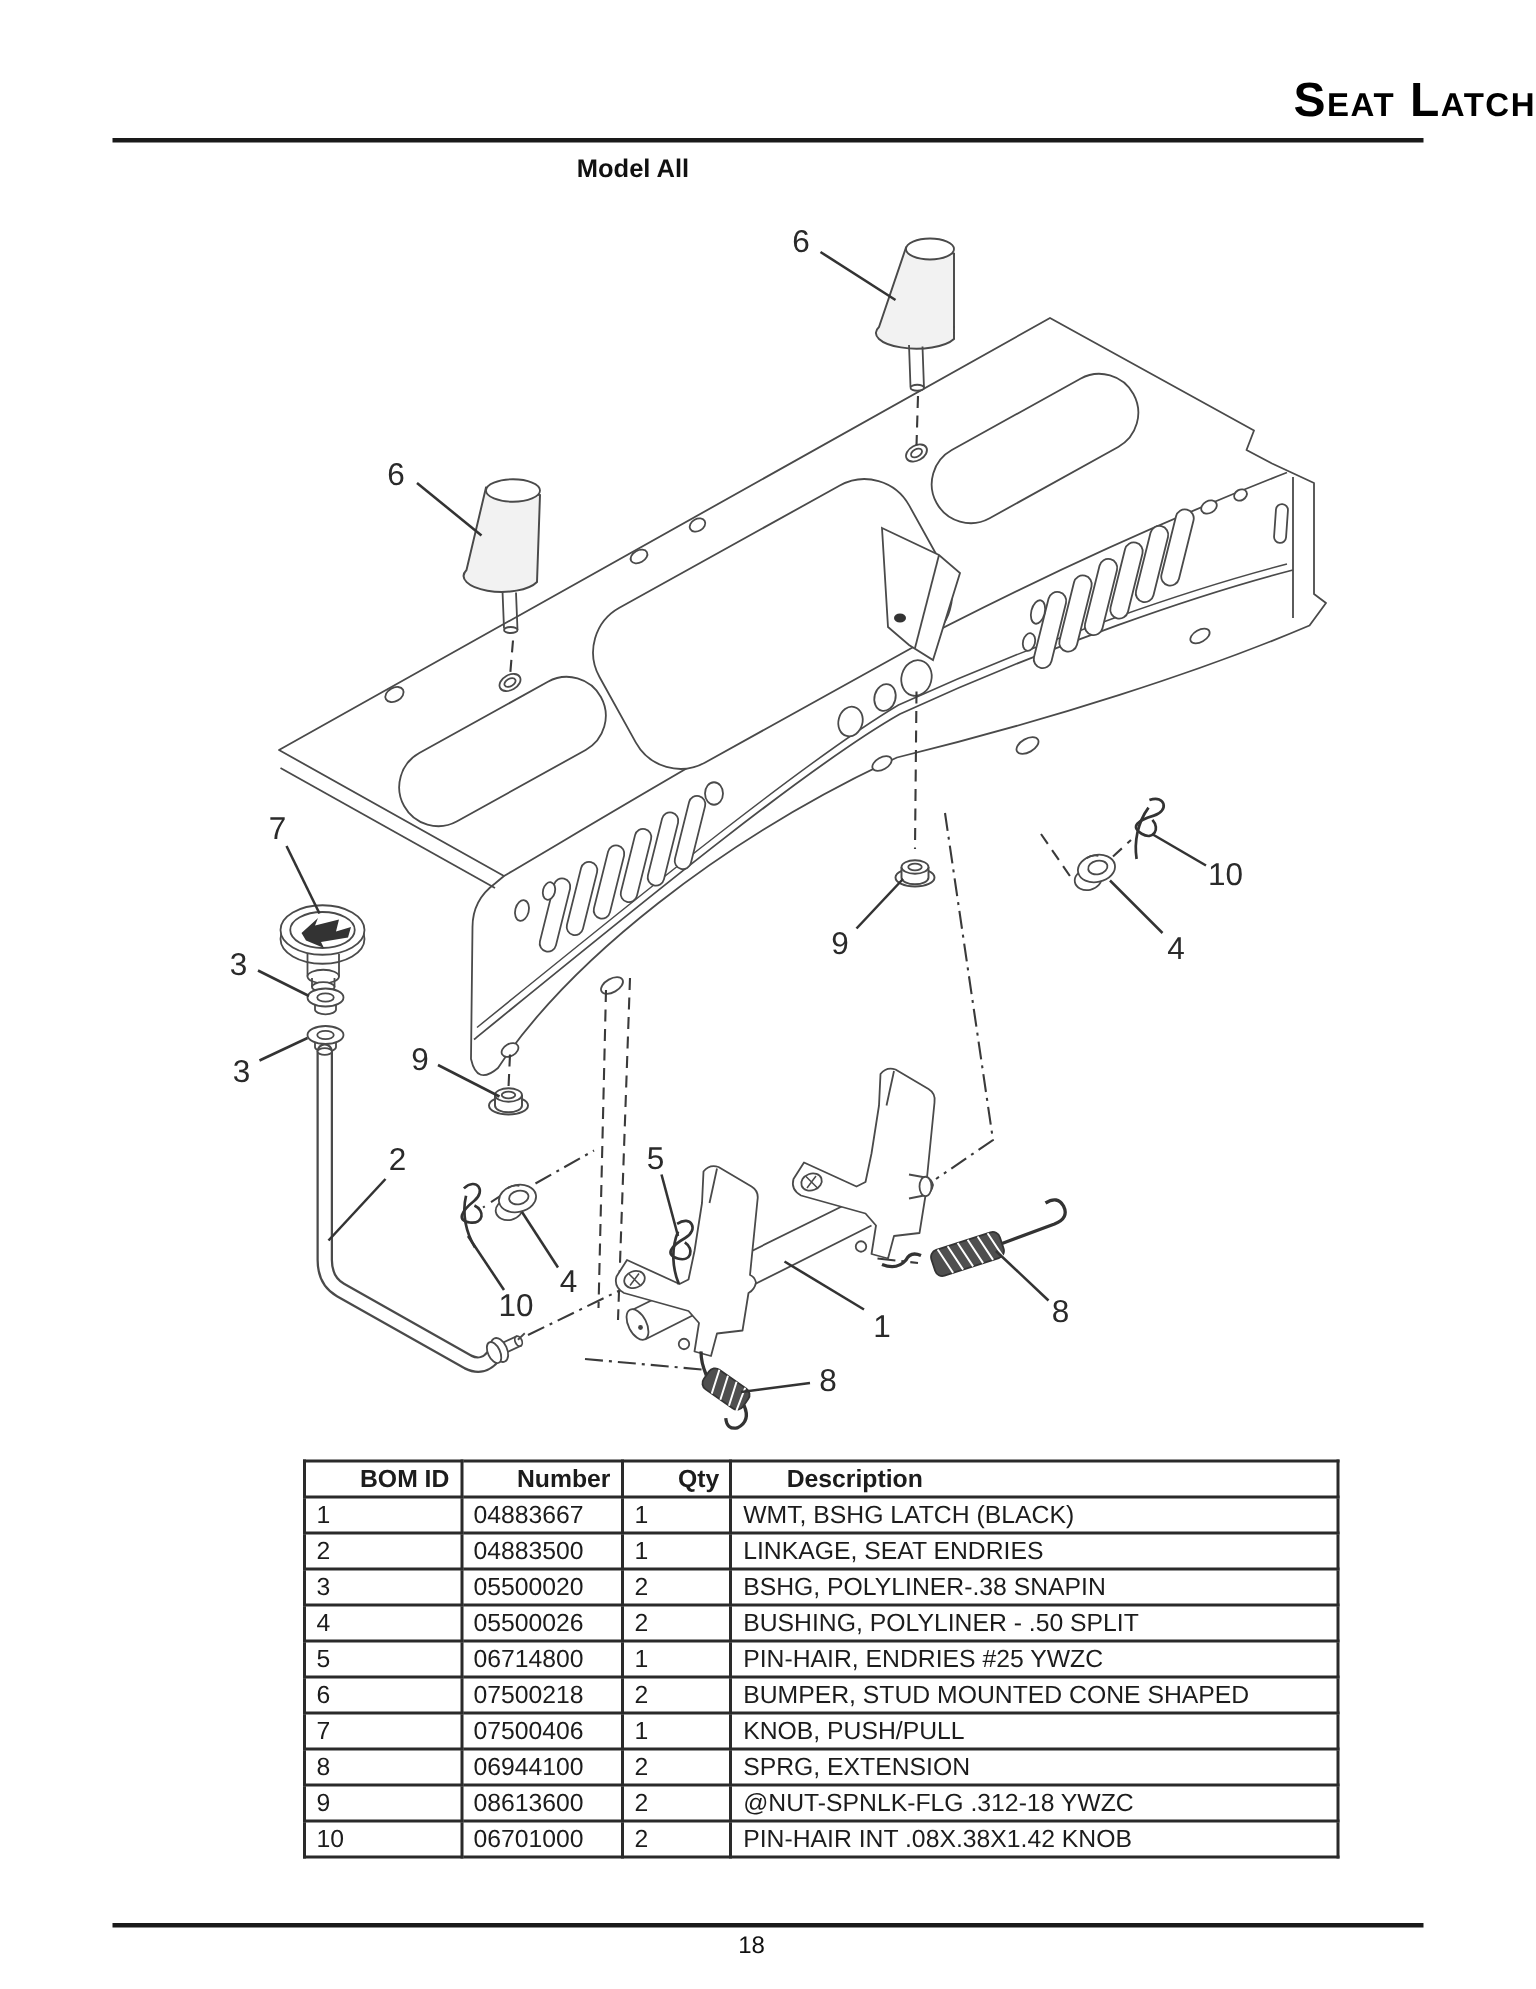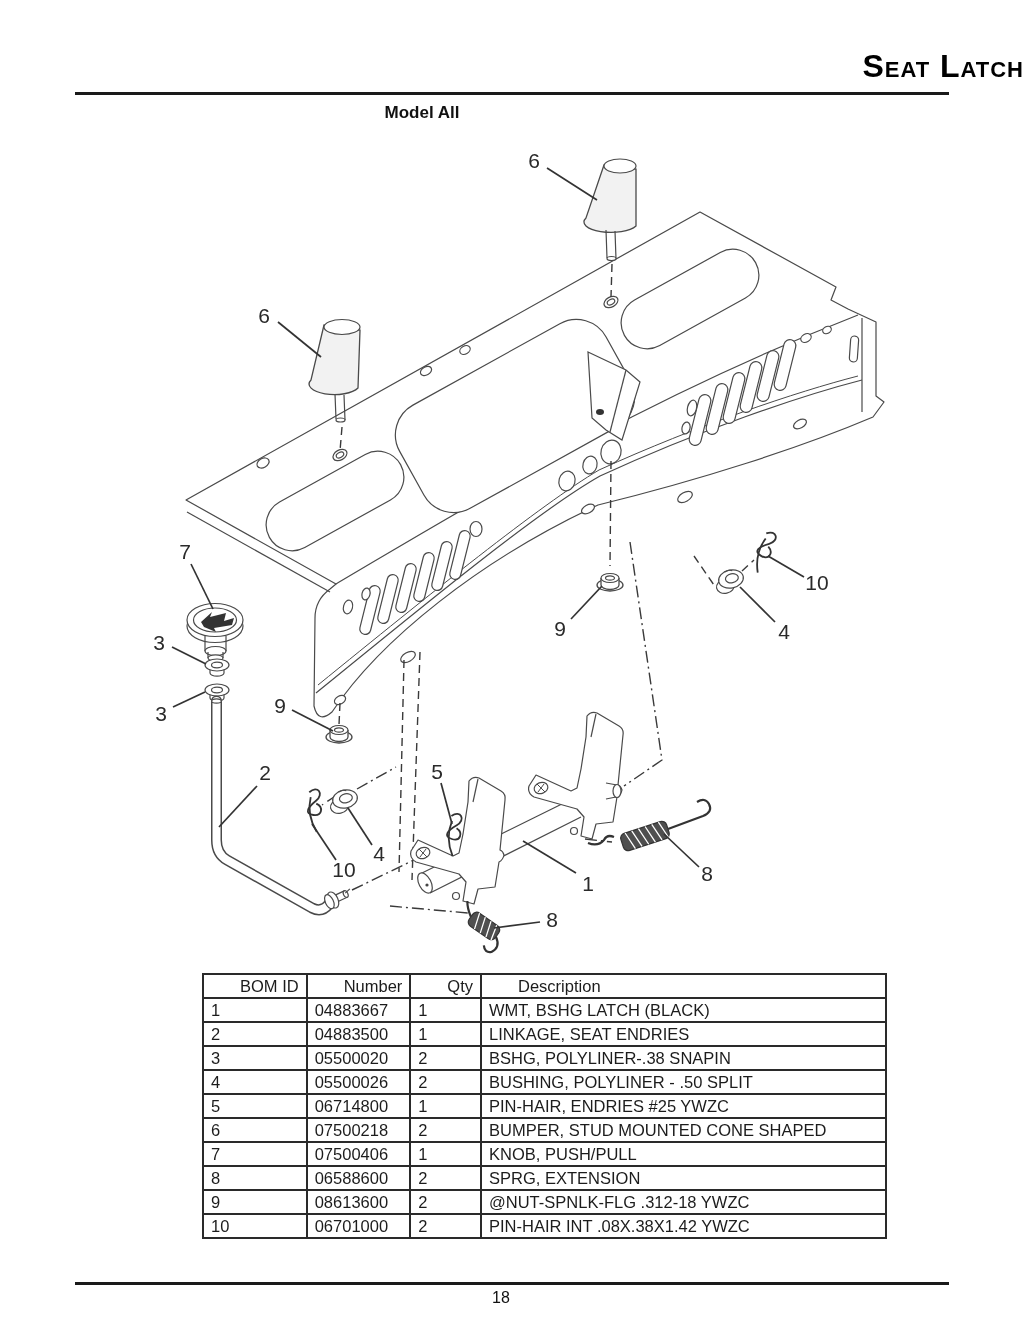--- a/index.html
+++ b/index.html
@@ -7,21 +7,21 @@
   .page-title{position:absolute;top:48px;left:0;width:1024px;text-align:right;
     font-variant:small-caps;font-weight:bold;font-size:32px;letter-spacing:1px;color:#000000;}
   .title-rule{position:absolute;top:92px;left:75px;width:874px;border-top:3px solid #1a1a1a;}
   .page-subtitle{position:absolute;top:103px;left:0;width:844px;text-align:center;
     font-weight:bold;font-size:17px;color:#111;}
   svg.diagram{position:absolute;left:0;top:0;width:1024px;height:1326px;}
   .bom{position:absolute;left:202px;top:973px;border-collapse:collapse;table-layout:fixed;
     font-size:16.5px;color:#1c1c1c;}
   .bom th,.bom td{border:2px solid #2a2a2a;padding:1px 7px;height:20px;text-align:left;
     white-space:nowrap;overflow:hidden;}
-  .bom th{font-weight:normal;padding-left:36px;}
+  .bom th{font-weight:bold;padding-left:36px;}
   .bom col.c1{width:84px}.bom col.c2{width:102px}.bom col.c3{width:45px}.bom col.c4{width:405px}
   .footer-rule{position:absolute;top:1282px;left:75px;width:874px;border-top:3px solid #1a1a1a;}
   .page-number{position:absolute;top:1289px;left:0;width:1002px;text-align:center;font-size:16px;color:#111;}
   .callout{font-size:21px;fill:#2a2a2a;}
   .ln{stroke:#4a4a4a;stroke-width:1.2;fill:none;}
   .lnf{stroke:#4a4a4a;stroke-width:1.2;fill:#ffffff;}
   .dash{stroke:#3a3a3a;stroke-width:1.4;fill:none;stroke-dasharray:8 5;}
   .dashdot{stroke:#3a3a3a;stroke-width:1.4;fill:none;stroke-dasharray:12 4 2 4;}
   .leader{stroke:#333;stroke-width:1.7;fill:none;}
   .wire{stroke:#333;stroke-width:2.2;fill:none;}
@@ -317,33 +317,33 @@
         <td>BUMPER, STUD MOUNTED CONE SHAPED</td>
       </tr>
       <tr>
         <td>7</td>
         <td>07500406</td>
         <td>1</td>
         <td>KNOB, PUSH/PULL</td>
       </tr>
       <tr>
         <td>8</td>
-        <td>06588600</td>
+        <td>06944100</td>
         <td>2</td>
         <td>SPRG, EXTENSION</td>
       </tr>
       <tr>
         <td>9</td>
         <td>08613600</td>
         <td>2</td>
         <td>@NUT-SPNLK-FLG .312-18 YWZC</td>
       </tr>
       <tr>
         <td>10</td>
         <td>06701000</td>
         <td>2</td>
-        <td>PIN-HAIR INT .08X.38X1.42 YWZC</td>
+        <td>PIN-HAIR INT .08X.38X1.42 KNOB</td>
       </tr>
     </tbody>
 </table>
 
 <div class="footer-rule"></div>
 <div class="page-number">18</div>
 
 </body></html>

